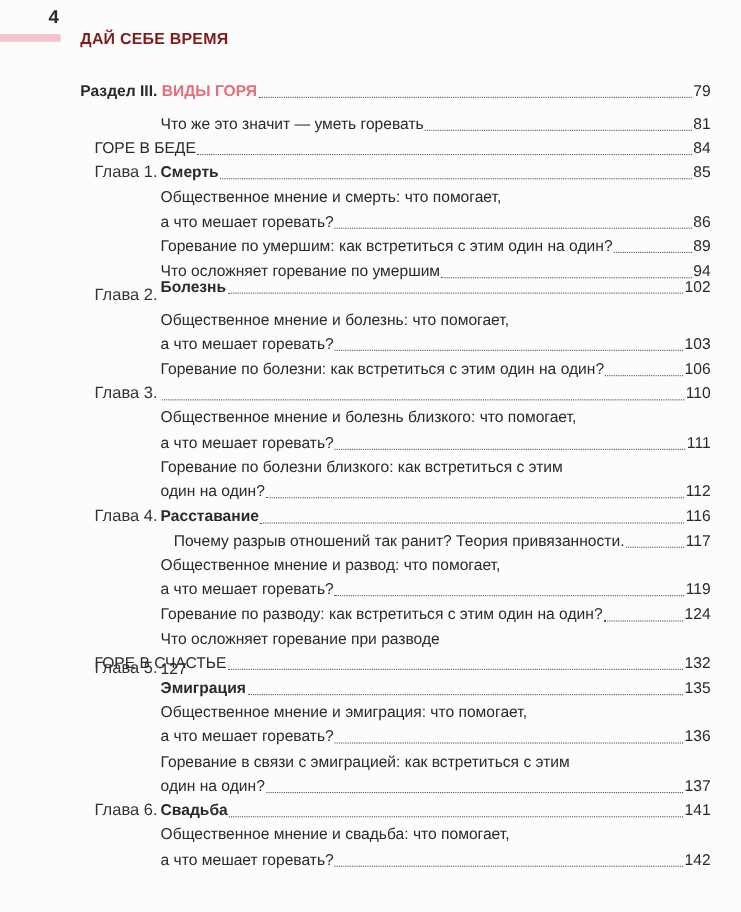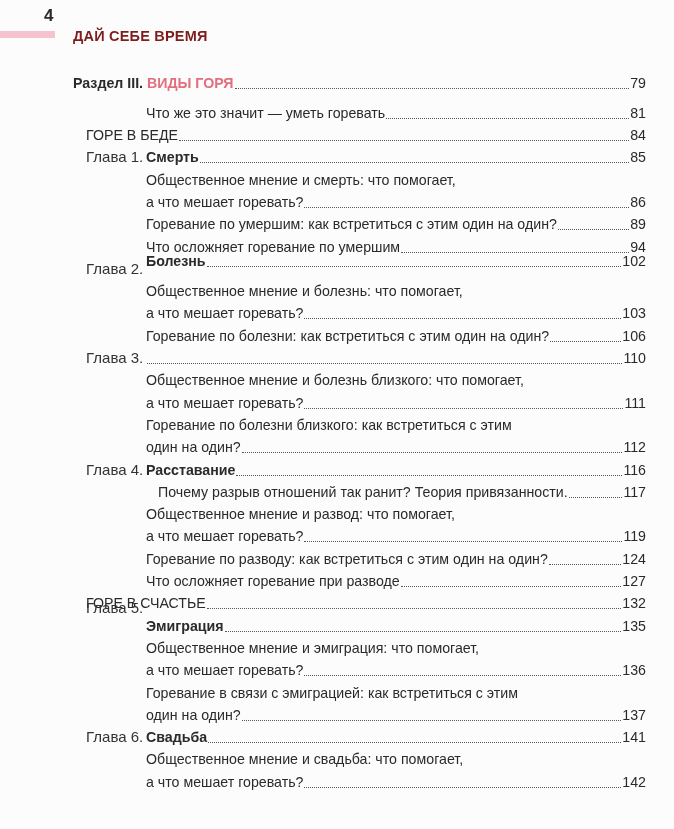--- a/index.html
+++ b/index.html
@@ -140,21 +140,21 @@
     <div class="row" style="left: 146px; right: 28px; top: 453.4px;">
       <span class="label">а что мешает горевать?</span>
       <span class="dots"></span>
       <span class="page">119</span>
     </div>
     <div class="row" style="left: 146px; right: 28px; top: 475.7px;">
       <span class="label">Горевание по разводу: как встретиться с этим один на один?</span>
       <span class="dots"></span>
       <span class="page">124</span>
     </div>
-    <div class="row" style="left: 146px; right: 28px; top: 498px;">
+    <div class="row" style="left: 146px; right: 28px; top: 498px; flex-direction: column;">
       <span class="label">Что осложняет горевание при разводе</span>
       <span class="dots"></span>
       <span class="page">127</span>
     </div>
     <div class="row" style="left: 86px; right: 28px; top: 520.3px;">
       <span class="label">ГОРЕ В СЧАСТЬЕ</span>
       <span class="dots"></span>
       <span class="page">132</span>
     </div>
     <div class="chap-num" style="left: 86px; top: 525px;">Глава 5.</div>

